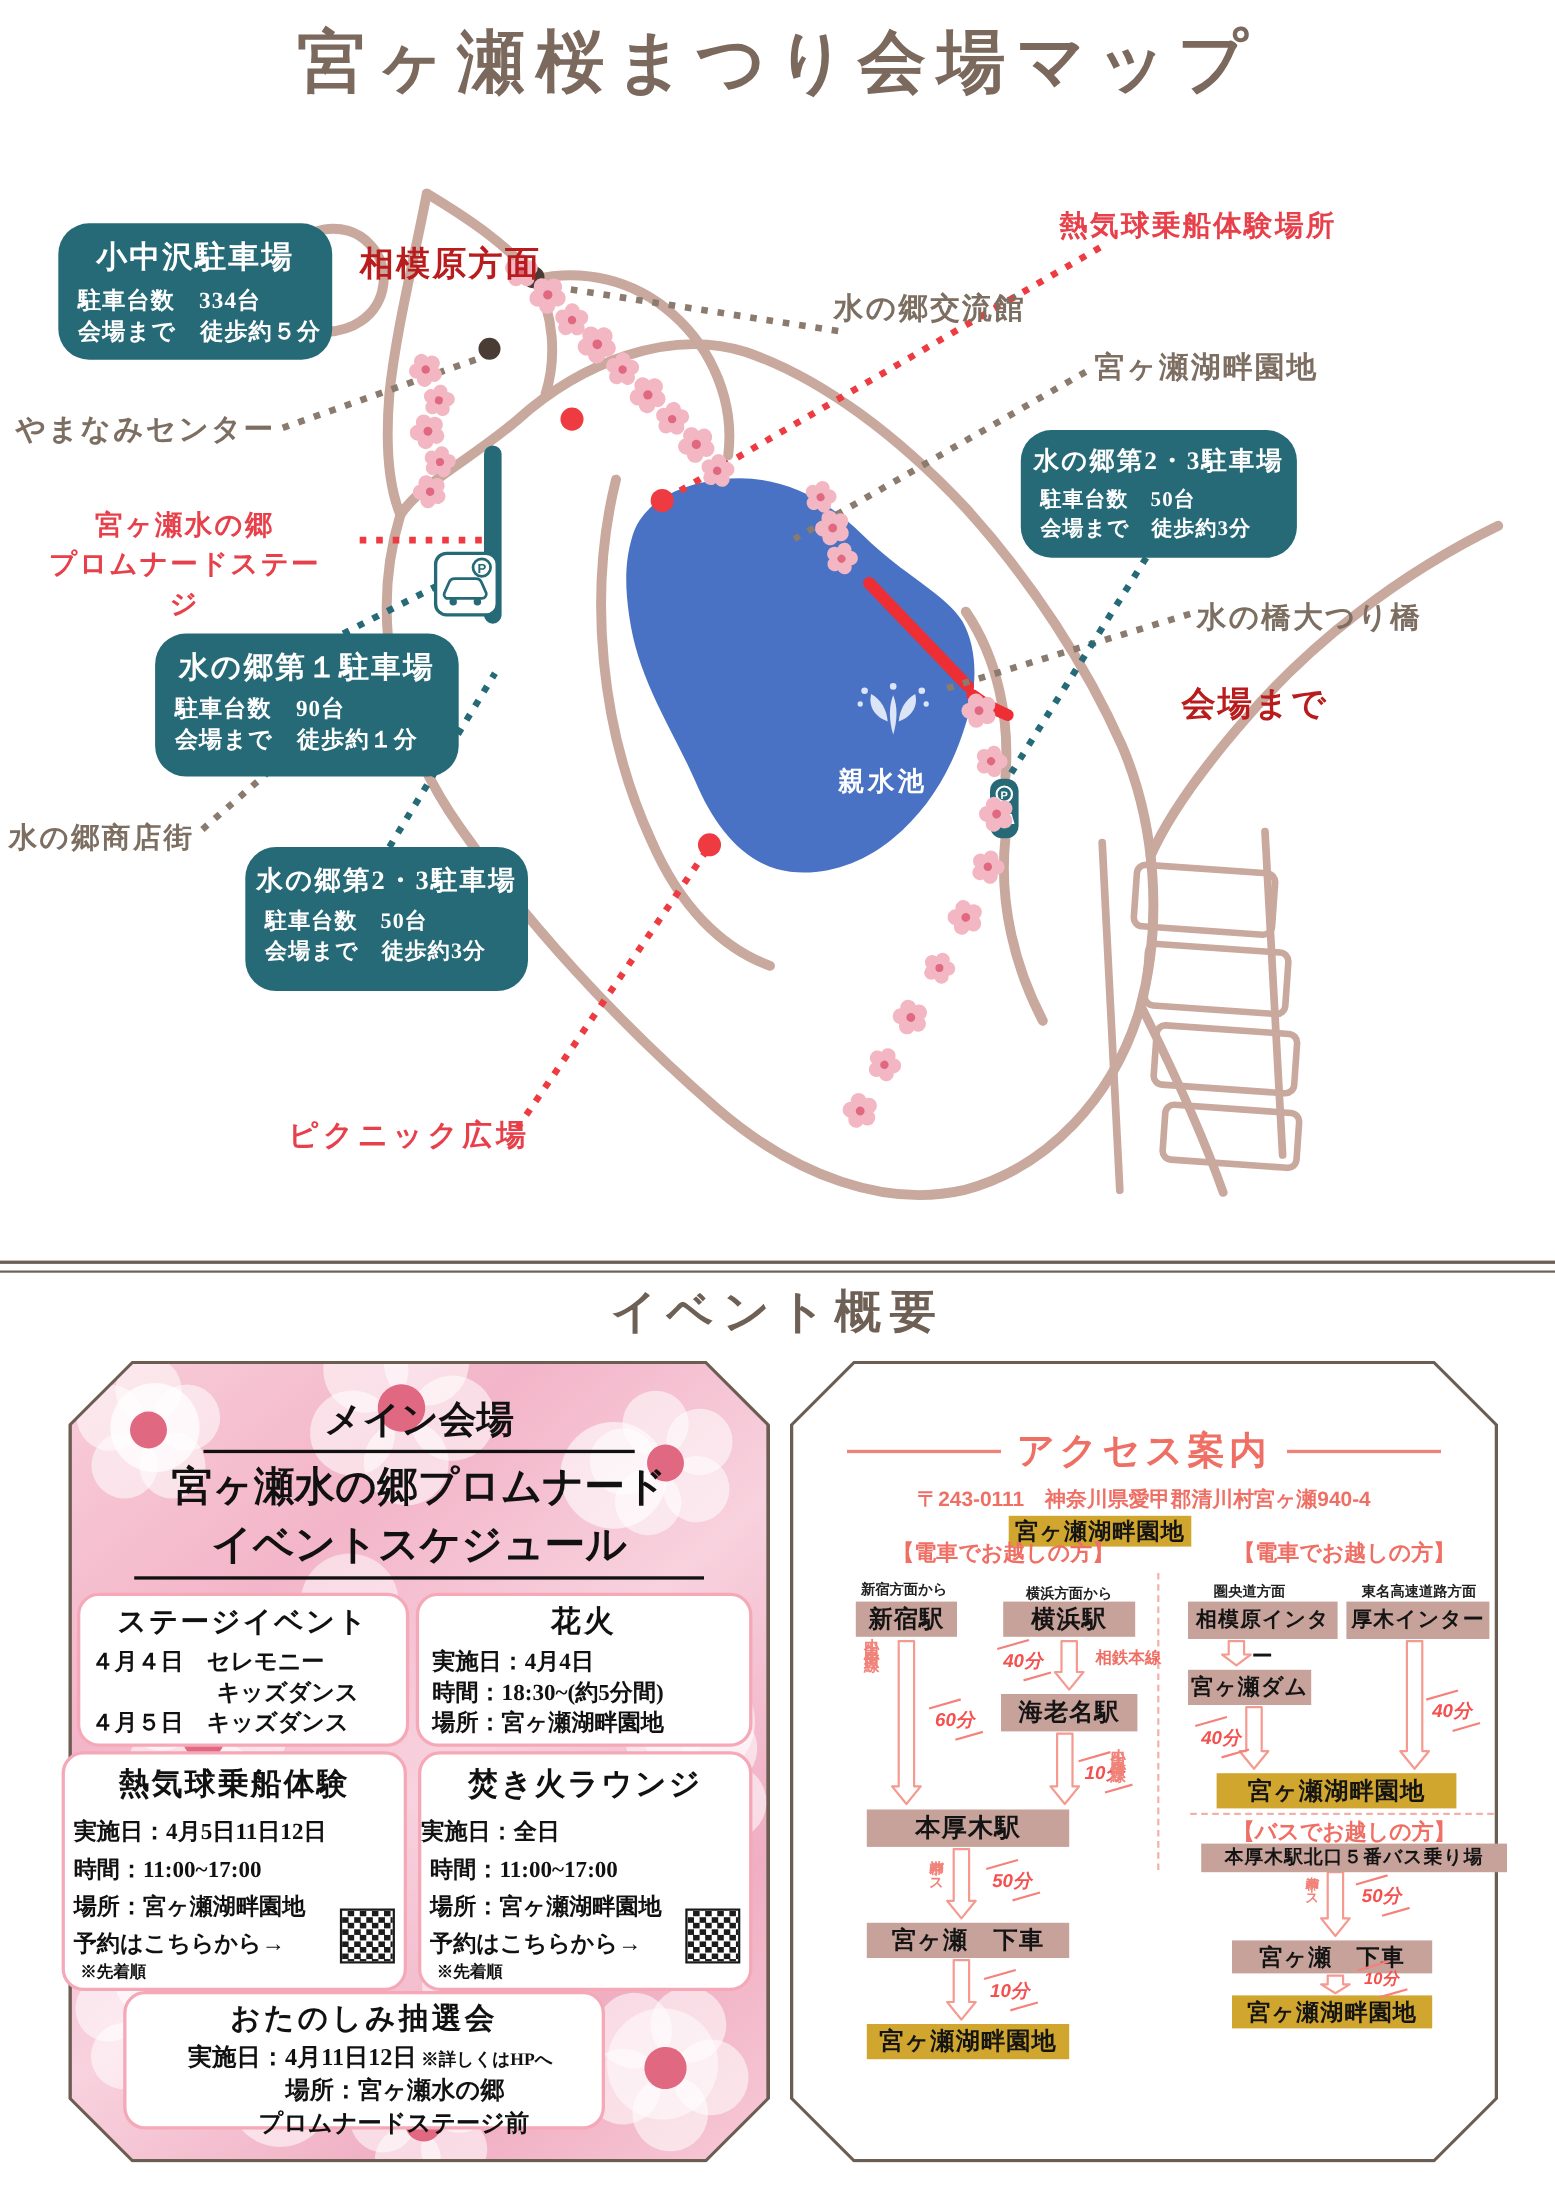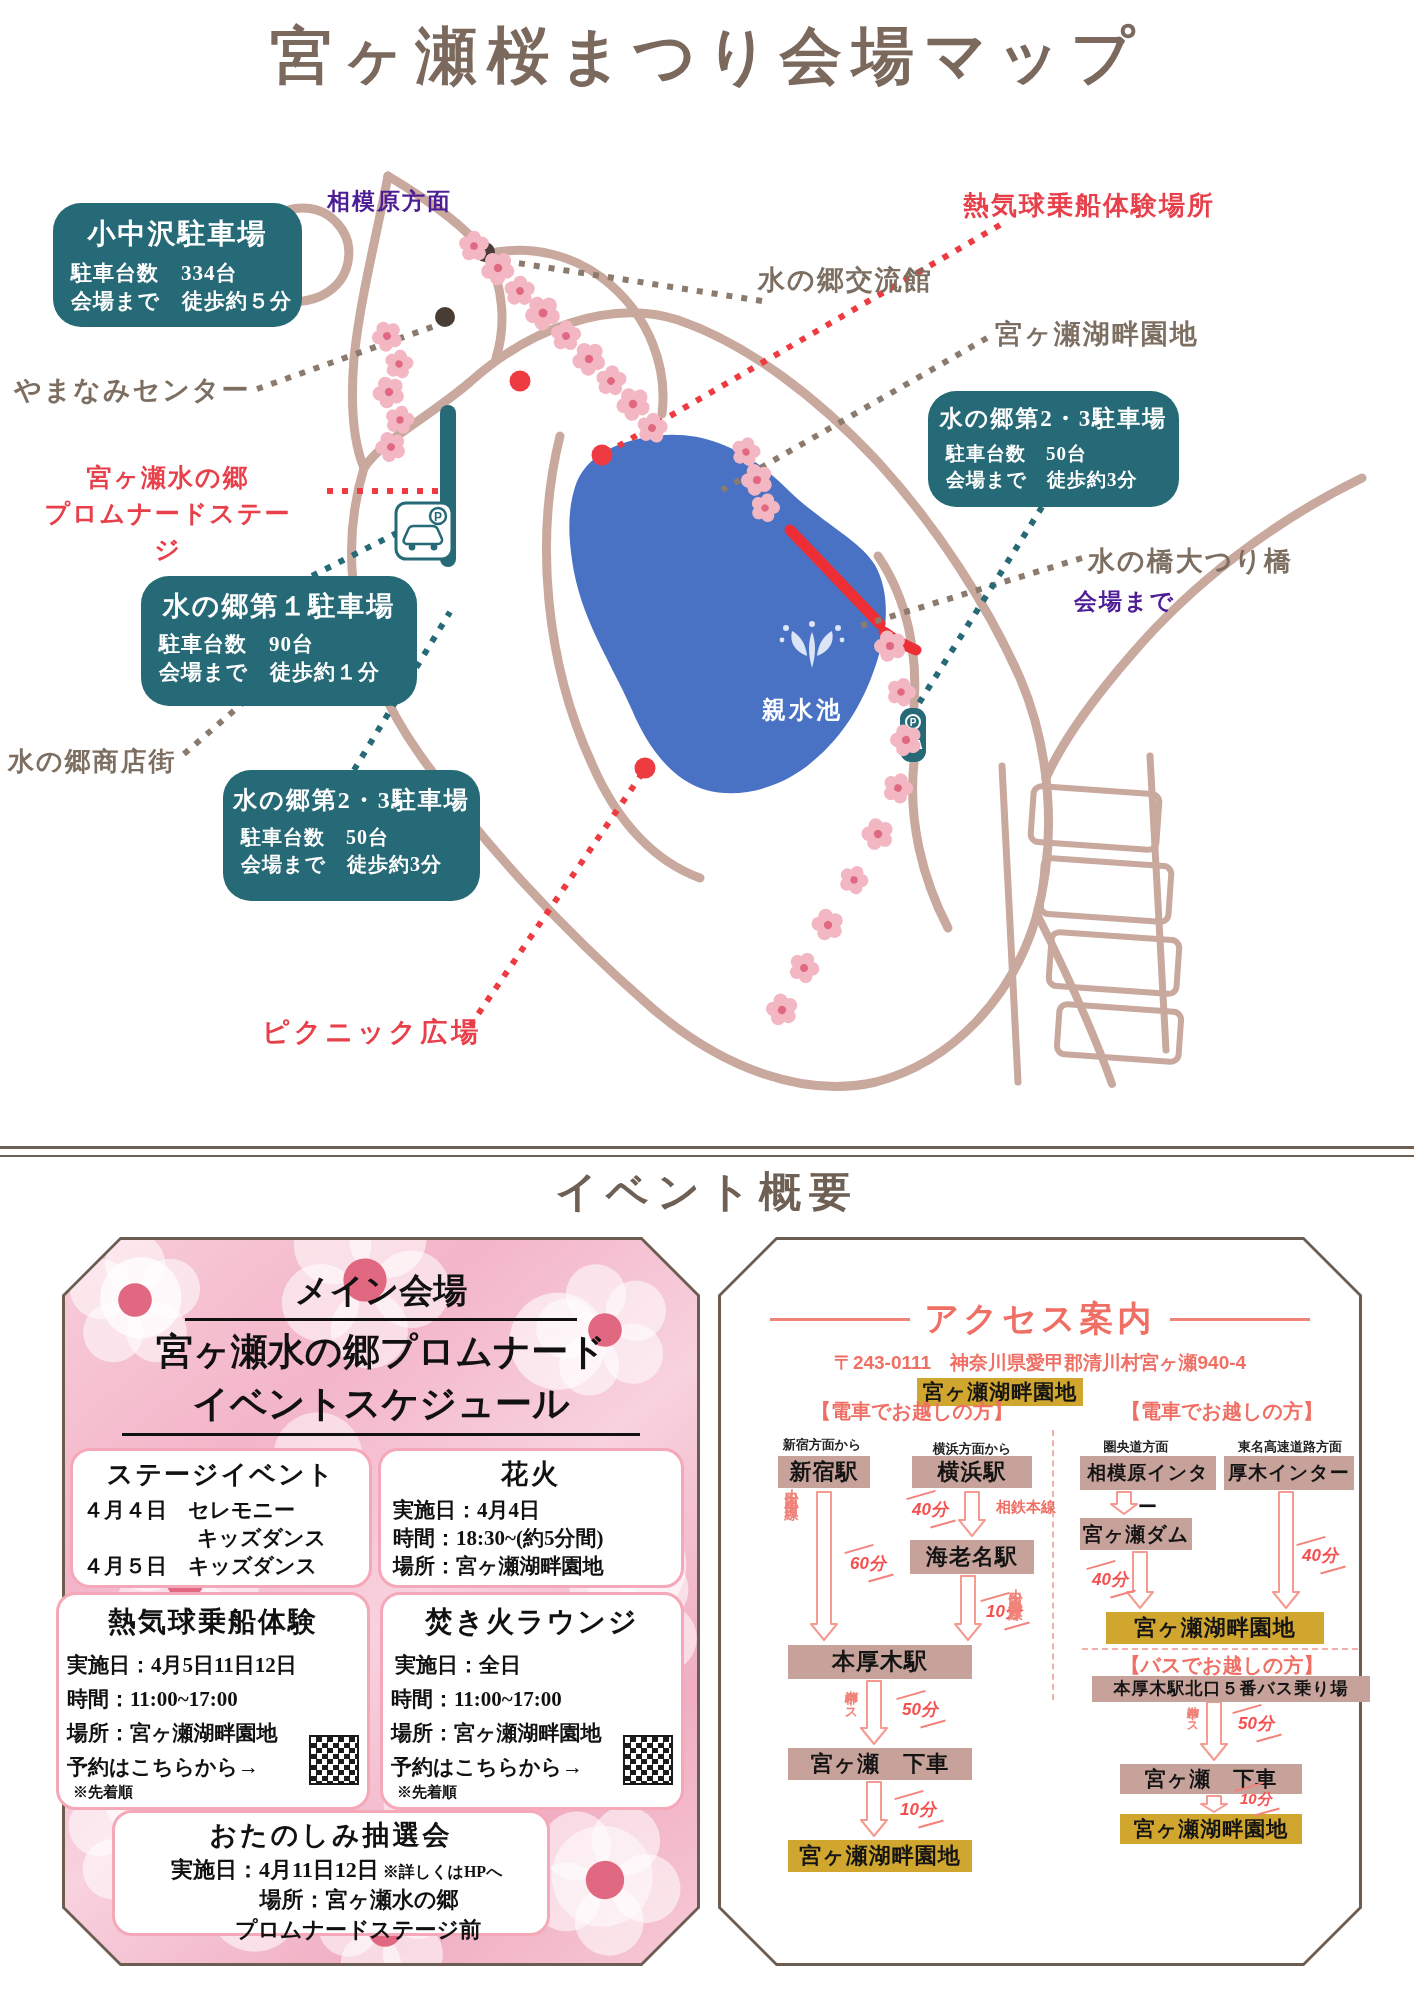--- a/index.html
+++ b/index.html
@@ -2,21 +2,21 @@
 <html><head>
 <meta charset="utf-8">
 <style>
   html,body{margin:0;padding:0;background:#fff;}
   body{width:1414px;height:2000px;position:relative;overflow:hidden;
        font-family:"Liberation Serif","DejaVu Serif",serif;}
   .abs{position:absolute;}
   .noint{user-select:none;}
   
   .lbl-brown{color:#7d6e62;font-weight:bold;font-size:27px;letter-spacing:2px;}
-  .lbl-black{color:#4c1d95;font-weight:bold;font-size:23px;letter-spacing:2px;}
+  .lbl-black{color:#b91c1c;font-weight:bold;font-size:31px;letter-spacing:2px;margin-top:33px;}
   .lbl-red{color:#e8404a;font-weight:bold;font-size:26px;letter-spacing:2px;}
   .lbl-white{color:#fff;font-weight:bold;font-size:24px;letter-spacing:3px;}
   
   .tealbox{position:absolute;background:#256a76;border-radius:26px;color:#fff;
            box-shadow:0 0 0 2px #256a76;}
   .tb-title{font-weight:bold;text-align:center;letter-spacing:2px;}
   .tb-line{font-weight:bold;letter-spacing:1px;padding-left:16px;}
   
   .octa{position:absolute;
     clip-path:polygon(58px 0,calc(100% - 58px) 0,100% 58px,100% calc(100% - 58px),
@@ -278,21 +278,21 @@
   <div class="ev-line" style="font-size:21px;margin:10px 0 0 8px;">実施日：4月5日11日12日</div>
   <div class="ev-line" style="font-size:21px;margin:6px 0 0 8px;">時間：11:00~17:00</div>
   <div class="ev-line" style="font-size:21px;margin:6px 0 0 8px;">場所：宮ヶ瀬湖畔園地</div>
   <div class="ev-line" style="font-size:21px;margin:6px 0 0 8px;">予約はこちらから→</div>
   <div class="ev-line" style="font-size:15px;margin:2px 0 0 14px;">※先着順</div>
   <div class="qr" style="right:8px;bottom:22px;"></div>
 </div>
 
 <div class="evbox" style="left:380px;top:1592px;width:298px;height:212px;">
   <div class="ev-title" style="font-size:28px;margin-top:8px;letter-spacing:2px;">焚き火ラウンジ</div>
-  <div class="ev-line" style="font-size:21px;margin:10px 0 0 12px;">実施日：全日</div>
+  <div class="ev-line" style="font-size:21px;margin:10px 0 0 0;">実施日：全日</div>
   <div class="ev-line" style="font-size:21px;margin:6px 0 0 8px;">時間：11:00~17:00</div>
   <div class="ev-line" style="font-size:21px;margin:6px 0 0 8px;">場所：宮ヶ瀬湖畔園地</div>
   <div class="ev-line" style="font-size:21px;margin:6px 0 0 8px;">予約はこちらから→</div>
   <div class="ev-line" style="font-size:15px;margin:2px 0 0 14px;">※先着順</div>
   <div class="qr" style="right:8px;bottom:22px;"></div>
 </div>
 
 <div class="evbox" style="left:112px;top:1810px;width:432px;height:120px;">
   <div class="ev-title" style="font-size:27px;margin-top:4px;letter-spacing:3px;">おたのしみ抽選会</div>
   <div style="margin:2px 0 0 56px;">

